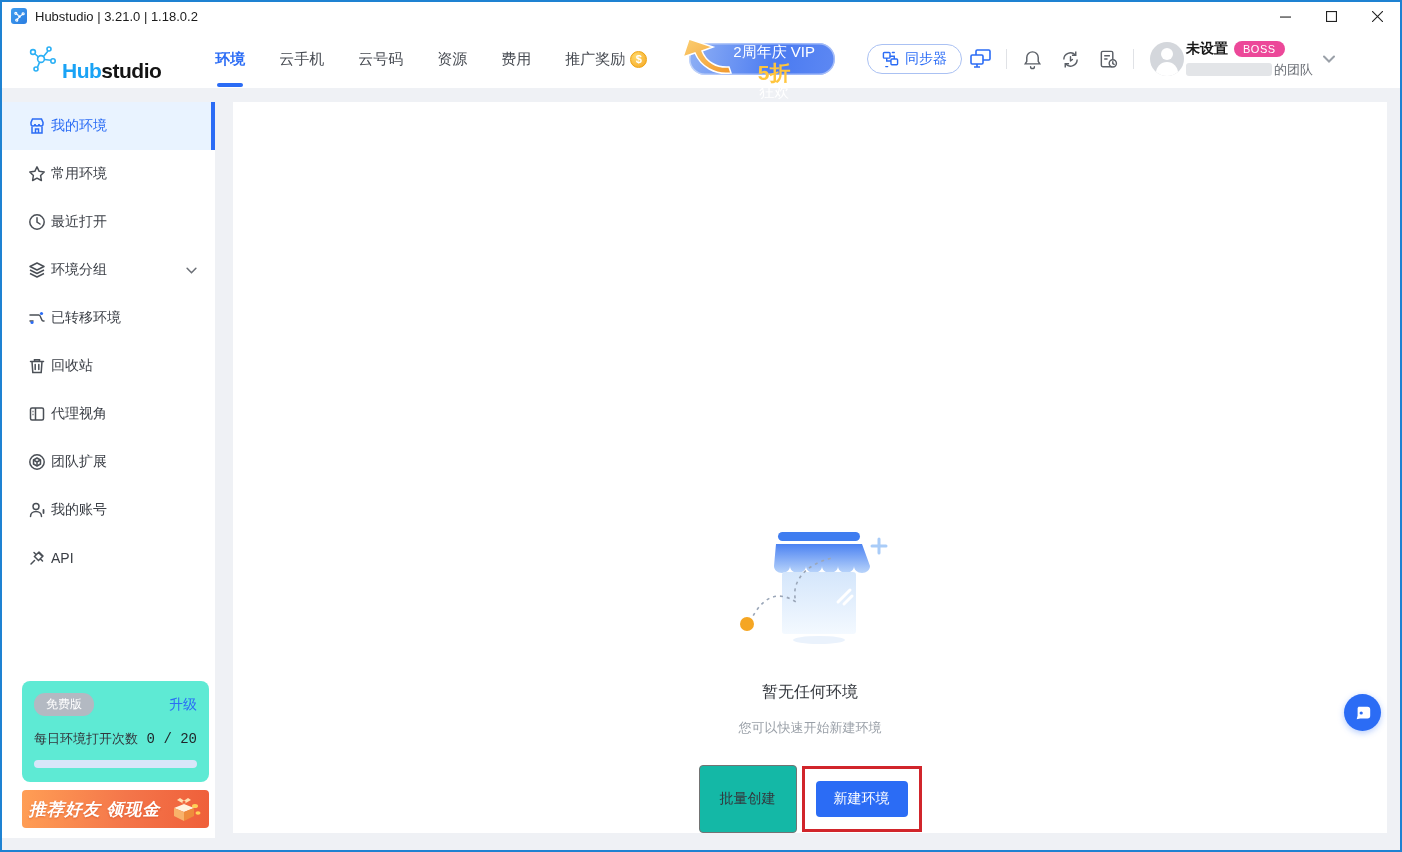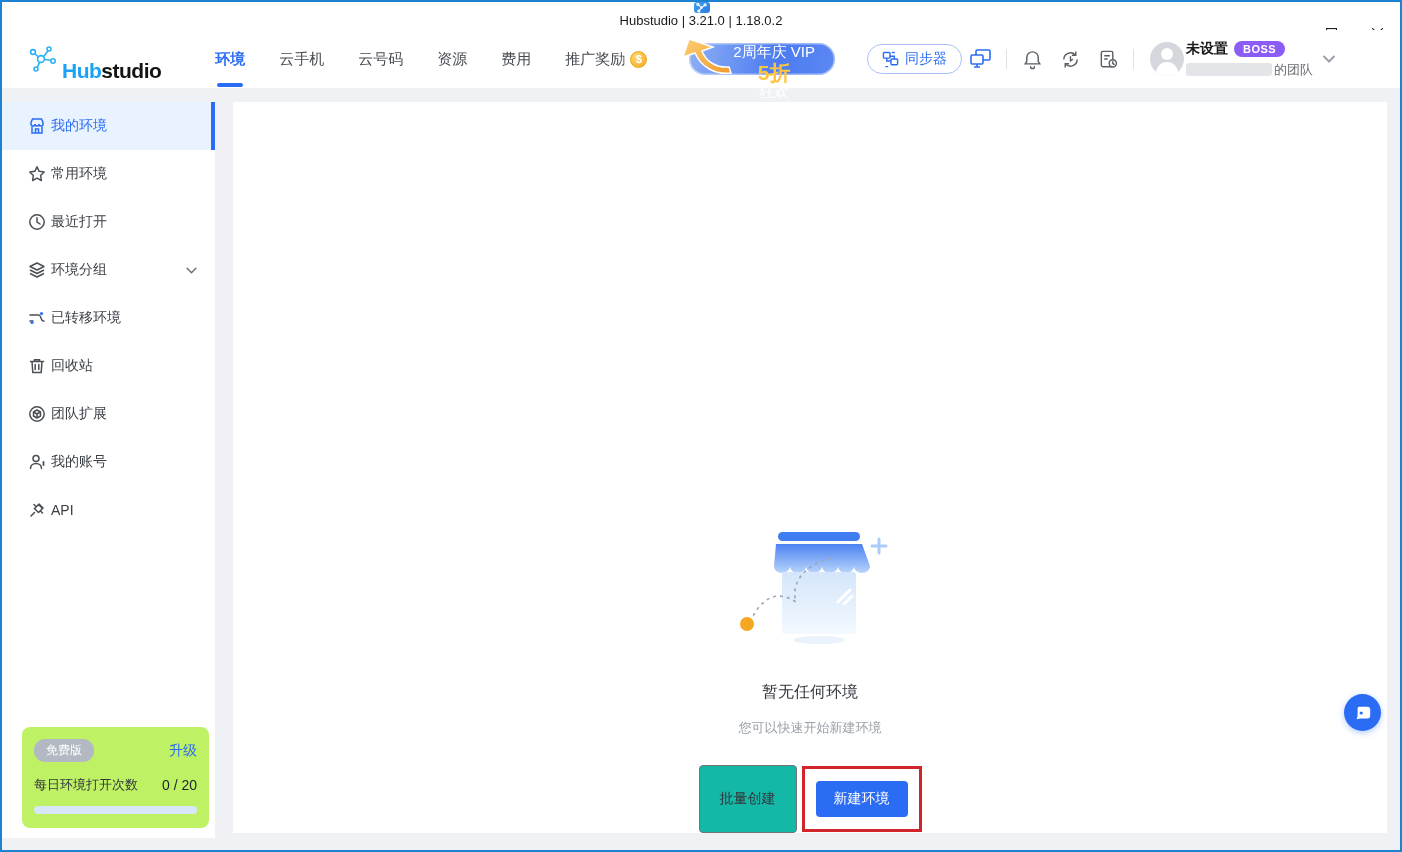--- a/index.html
+++ b/index.html
@@ -1,20 +1,20 @@
 <!DOCTYPE html>
 <html><head>
 <meta charset="utf-8">
 <style>
   * { margin:0; padding:0; box-sizing:border-box; }
   html,body { width:1402px; height:852px; font-family:"Liberation Sans","DejaVu Sans",sans-serif; }
   .app { width:1402px; height:852px; border:2px solid #1e82d2; background:#eff1f5; display:flex; flex-direction:column; overflow:hidden; }
 
   
-  .titlebar { height:28px; background:#fff; display:flex; align-items:center; flex-shrink:0;flex-direction:column; }
+  .titlebar { height:28px; background:#fff; display:flex; align-items:center; flex-shrink:0; }
   .app-icon { width:16px; height:16px; border-radius:3px; background:linear-gradient(135deg,#3f9ef0,#2b7de0); margin:0 8px 0 9px; display:flex; align-items:center; justify-content:center; }
   .title-text { font-size:13px; color:#1a1a1a; }
   .win-controls { margin-left:auto; display:flex; height:100%; }
   .win-btn { width:46px; height:100%; display:flex; align-items:center; justify-content:center; font-size:14px; color:#222; cursor:default; }
 
   
   .header { height:58px; background:#fff; display:flex; align-items:center; flex-shrink:0; position:relative; }
   .logo { display:flex; align-items:center; margin-left:26px; }
   .logo-text { font-size:21px; font-weight:bold; letter-spacing:-0.5px; margin-left:4px;margin-top:24px; }
   .logo-hub { color:#1aa3f5; }
@@ -34,38 +34,38 @@
   .hicon { width:38px; height:30px; display:flex; align-items:center; justify-content:center; cursor:pointer; }
   .hdivider { width:1px; height:20px; background:#e0e2e6; margin:0 6px; }
 
   .user { display:flex; align-items:center; margin-left:10px; cursor:pointer; }
   .avatar { width:34px; height:34px; border-radius:50%; background:#d4d7dc; position:relative; overflow:hidden; flex-shrink:0; }
   .avatar::before { content:""; position:absolute; width:12px; height:12px; border-radius:50%; background:#fff; left:11px; top:6px; }
   .avatar::after { content:""; position:absolute; width:22px; height:14px; border-radius:11px 11px 0 0; background:#fff; left:6px; top:20px; }
   .user-info { margin-left:2px; }
   .user-line1 { display:flex; align-items:center; gap:6px; }
   .user-name { font-size:14px; font-weight:bold; color:#1a1a1a; }
-  .boss-badge { background:#8b5cf6; color:#fff; font-size:11px; font-weight:bold; border-radius:9px; padding:2px 9px; letter-spacing:.5px; }
+  .boss-badge { background:#ec4899; color:#fff; font-size:11px; font-weight:normal; border-radius:9px; padding:2px 9px; letter-spacing:.5px; }
   .user-line2 { display:flex; align-items:center; margin-top:3px; }
   .redacted { width:86px; height:13px; border-radius:3px; background:#e3e5e8; margin-right:2px; }
   .team-suffix { font-size:13px; color:#6b6f76; }
   .caret { margin:0 14px 0 10px; }
 
   
   .body { flex:1; display:flex; padding-top:14px; overflow:hidden; }
   .sidebar { width:213px; background:#fff; margin-bottom:12px; display:flex; flex-direction:column; flex-shrink:0; }
   .menu { display:flex; flex-direction:column; }
   .menu-item { height:48px; display:flex; align-items:center; padding-left:26px; gap:5px; font-size:14px; color:#3a3e45; cursor:pointer; position:relative; }
   .menu-item .micon { width:18px; height:18px; display:flex; align-items:center; justify-content:center; }
   .menu-item.active { background:#e9f3ff; color:#2b6cf5; }
   .menu-item.active::after { content:""; position:absolute; right:0; top:0; width:4px; height:100%; background:#2b6cf5; }
   .chev { margin-left:auto; margin-right:18px; }
 
   .sidebar-bottom { margin-top:auto; padding:0 6px 10px 20px; }
-  .plan-card { background:#bef264; border-radius:8px; padding:12px 12px 14px; }
+  .plan-card { background:#5eead4; border-radius:8px; padding:12px 12px 14px;font-family:Liberation Mono, monospace; }
   .plan-row { display:flex; align-items:center; justify-content:space-between; }
   .free-badge { background:#b3b9c2; color:#fff; font-size:12px; border-radius:11px; padding:3px 12px; }
   .upgrade { color:#2b6cf5; font-size:14px; cursor:pointer; }
   .quota-row { display:flex; align-items:center; justify-content:space-between; margin-top:14px; font-size:13px; color:#33373d; }
   .quota-val { font-size:14px; color:#1f2328; }
   .progress { height:8px; border-radius:4px; background:#d8e6f9; margin-top:12px; overflow:hidden; }
   .progress-fill { height:100%; width:0%; background:#2b6cf5; border-radius:4px; }
   .referral { margin-top:8px; height:38px; border-radius:4px; background:linear-gradient(95deg,#ff9e55,#f4764a 55%,#ef5f3a); display:flex; align-items:center; justify-content:center; gap:8px; cursor:pointer; overflow:hidden; position:relative; }
   .referral-text { color:#fff; font-size:17px; font-weight:bold; letter-spacing:1px; text-shadow:0 1px 2px rgba(190,60,20,.45); font-style:italic; }
 
@@ -290,20 +290,29 @@
         <div class="menu-item">
           <span class="micon">
             <svg width="18" height="18" viewBox="0 0 18 18" fill="none" stroke="#4a4f56" stroke-width="1.5" stroke-linecap="round">
                 <path d="M2.5 4.5h13M6.5 4.5V2.8h5v1.7M4 4.5l.8 11h8.4l.8-11"></path>
                 <path d="M7.2 7.5v5M10.8 7.5v5"></path>
               </svg>
           </span>
           <span>回收站</span>
         </div>
 
+        <div class="menu-item">
+          <span class="micon">
+            <svg width="18" height="18" viewBox="0 0 18 18" fill="none" stroke="#4a4f56" stroke-width="1.5">
+                <rect x="2.5" y="3" width="13" height="12" rx="1.5"></rect>
+                <path d="M7.5 3v12M4.5 6.5h1M4.5 9.5h1"></path>
+              </svg>
+          </span>
+          <span>代理视角</span>
+        </div>
 
         <div class="menu-item">
           <span class="micon">
             <svg width="18" height="18" viewBox="0 0 18 18" fill="none" stroke="#4a4f56" stroke-width="1.5" stroke-linejoin="round">
                 <circle cx="9" cy="9" r="7.2"></circle>
                 <path d="M9 5l3.5 2v4L9 13l-3.5-2V7z"></path>
                 <path d="M5.5 7L9 9l3.5-2M9 9v4"></path>
               </svg>
           </span>
           <span>团队扩展</span>
@@ -336,20 +345,31 @@
             <span class="free-badge">免费版</span>
             <span class="upgrade">升级</span>
           </div>
           <div class="quota-row">
             <span>每日环境打开次数</span>
             <span class="quota-val">0 / 20</span>
           </div>
           <div class="progress">
               <div class="progress-fill" style="width: 0%;"></div>
             </div>
+        </div>
+        <div class="referral">
+          <span class="referral-text">推荐好友 领现金</span>
+          <svg width="34" height="30" viewBox="0 0 34 30">
+            <ellipse cx="27" cy="12" rx="3" ry="2" fill="#ffd257"></ellipse>
+              <ellipse cx="30" cy="19" rx="2.5" ry="1.8" fill="#ffd257"></ellipse>
+            <path d="M6 14l10-4 10 4-10 4z" fill="#fff3e0"></path>
+            <path d="M6 14v8l10 5v-9z" fill="#f8b26a"></path>
+              <path d="M26 14v8l-10 5v-9z" fill="#ef8c3c"></path>
+            <path d="M16 10l-7-4 3-2 6 4zM16 10l7-4-3-2-6 4z" fill="#ffe0b2"></path>
+          </svg>
         </div>
       </div>
     </div>
 
     <div class="main">
       <div class="empty">
 
         <svg width="180" height="124" viewBox="0 0 180 124">
           <defs>
             <linearGradient id="awn" x1="0" y1="0" x2="0" y2="1">

